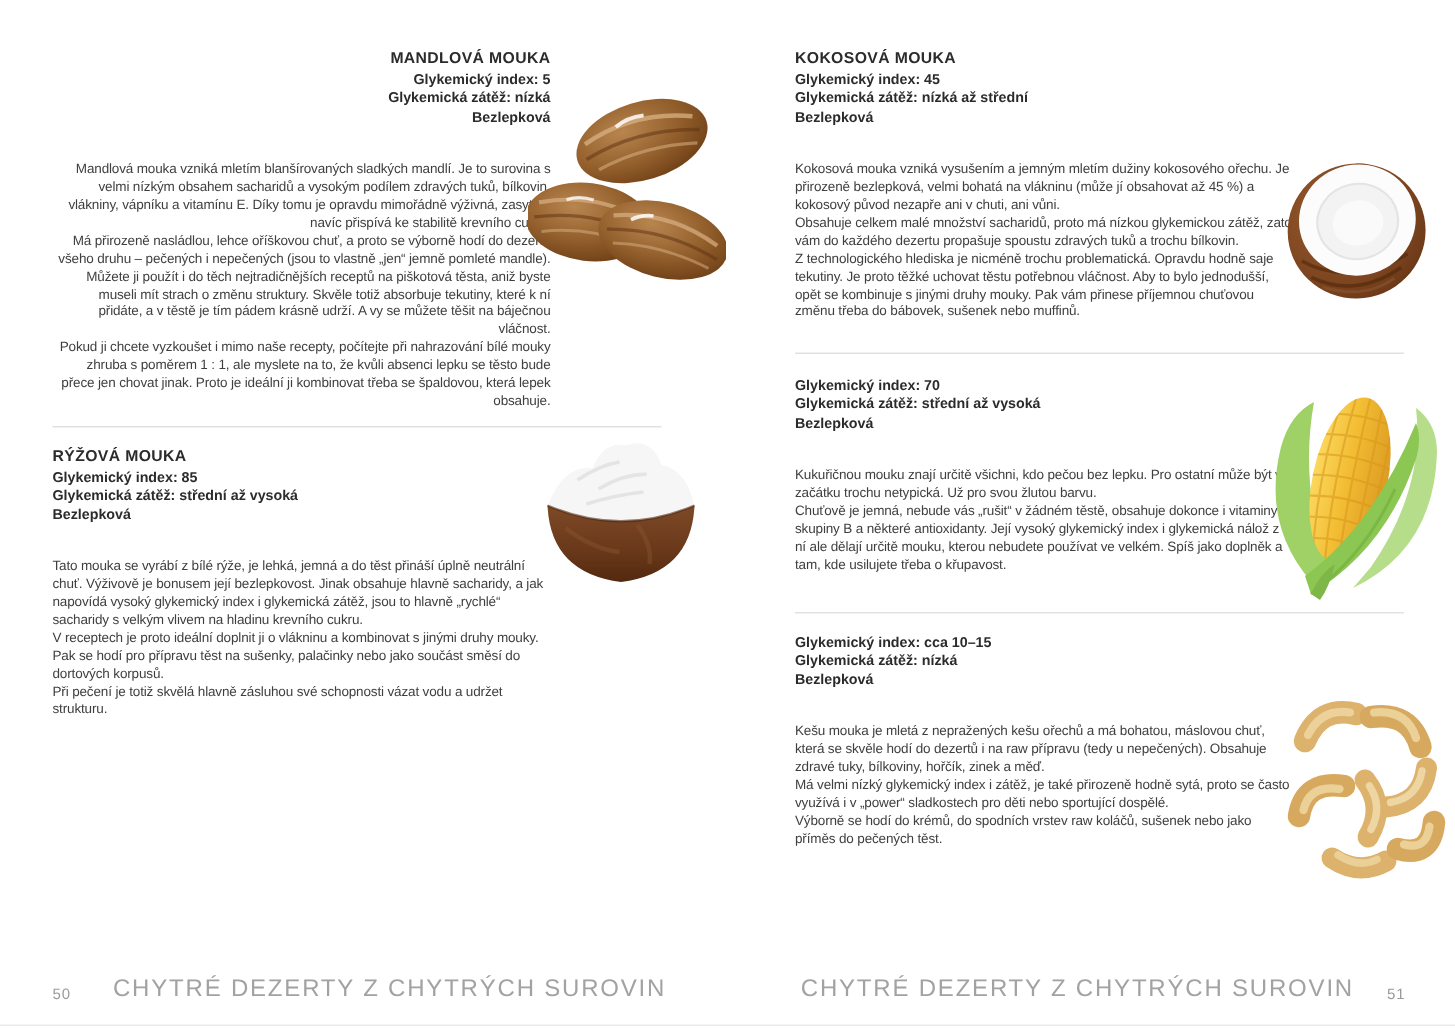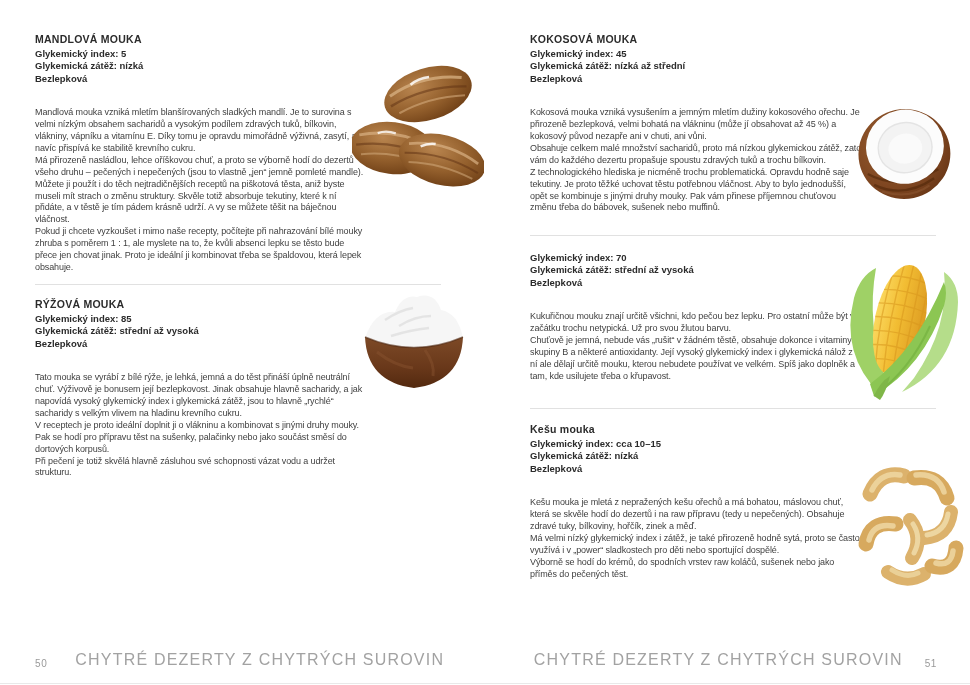--- a/index.html
+++ b/index.html
@@ -40,21 +40,21 @@
   .footer-left .book-title { margin-left:28px; }
   .footer-right .book-title { margin-right:22px; }
 </style>
 </head>
 <body>
 
 <div class="spread">
 
   <section>
 
-    <article class="flour-section" style="left:35px; top:33px;">
+    <article class="flour-section" style="left:35px; top:33px;text-align:right;">
       <h3 class="section-title">MANDLOVÁ MOUKA</h3>
       <div class="meta-line">Glykemický index: 5</div>
       <div class="meta-line">Glykemická zátěž: nízká</div>
       <div class="meta-line">Bezlepková</div>
       <div class="section-body">
         <p>Mandlová mouka vzniká mletím blanšírovaných sladkých mandlí. Je to surovina s velmi nízkým obsahem sacharidů a vysokým podílem zdravých tuků, bílkovin, vlákniny, vápníku a vitamínu E. Díky tomu je opravdu mimořádně výživná, zasytí, a navíc přispívá ke stabilitě krevního cukru.</p>
         <p>Má přirozeně nasládlou, lehce oříškovou chuť, a proto se výborně hodí do dezertů všeho druhu – pečených i nepečených (jsou to vlastně „jen“ jemně pomleté mandle). Můžete ji použít i do těch nejtradičnějších receptů na piškotová těsta, aniž byste museli mít strach o změnu struktury. Skvěle totiž absorbuje tekutiny, které k ní přidáte, a v těstě je tím pádem krásně udrží. A vy se můžete těšit na báječnou vláčnost.</p>
         <p>Pokud ji chcete vyzkoušet i mimo naše recepty, počítejte při nahrazování bílé mouky zhruba s poměrem 1 : 1, ale myslete na to, že kvůli absenci lepku se těsto bude přece jen chovat jinak. Proto je ideální ji kombinovat třeba se špaldovou, která lepek obsahuje.</p>
       </div>
     </article>
@@ -203,21 +203,20 @@
         <path d="M34,142 Q84,112 104,52 Q108,38 104,28 Q76,96 30,130 Z" fill="#8cc653"></path>
         <path d="M34,142 Q70,116 90,72" stroke="#6fae3c" stroke-width="2" fill="none" opacity=".6"></path>
 
         <path d="M34,142 Q40,128 50,122 Q46,138 40,146 Z" fill="#7fb648"></path>
       </svg>
     </div>
 
     <div class="divider" style="left:530px; top:408px;"></div>
 
     <article class="flour-section" style="left:530px; top:423px;">
-      <h3 class="section-title">Kešu mouka</h3>
       <div class="meta-line">Glykemický index: cca 10–15</div>
       <div class="meta-line">Glykemická zátěž: nízká</div>
       <div class="meta-line">Bezlepková</div>
       <div class="section-body">
         <p>Kešu mouka je mletá z nepražených kešu ořechů a má bohatou, máslovou chuť, která se skvěle hodí do dezertů i na raw přípravu (tedy u nepečených). Obsahuje zdravé tuky, bílkoviny, hořčík, zinek a měď.</p>
         <p>Má velmi nízký glykemický index i zátěž, je také přirozeně hodně sytá, proto se často využívá i v „power“ sladkostech pro děti nebo sportující dospělé.</p>
         <p>Výborně se hodí do krémů, do spodních vrstev raw koláčů, sušenek nebo jako příměs do pečených těst.</p>
       </div>
     </article>
 

